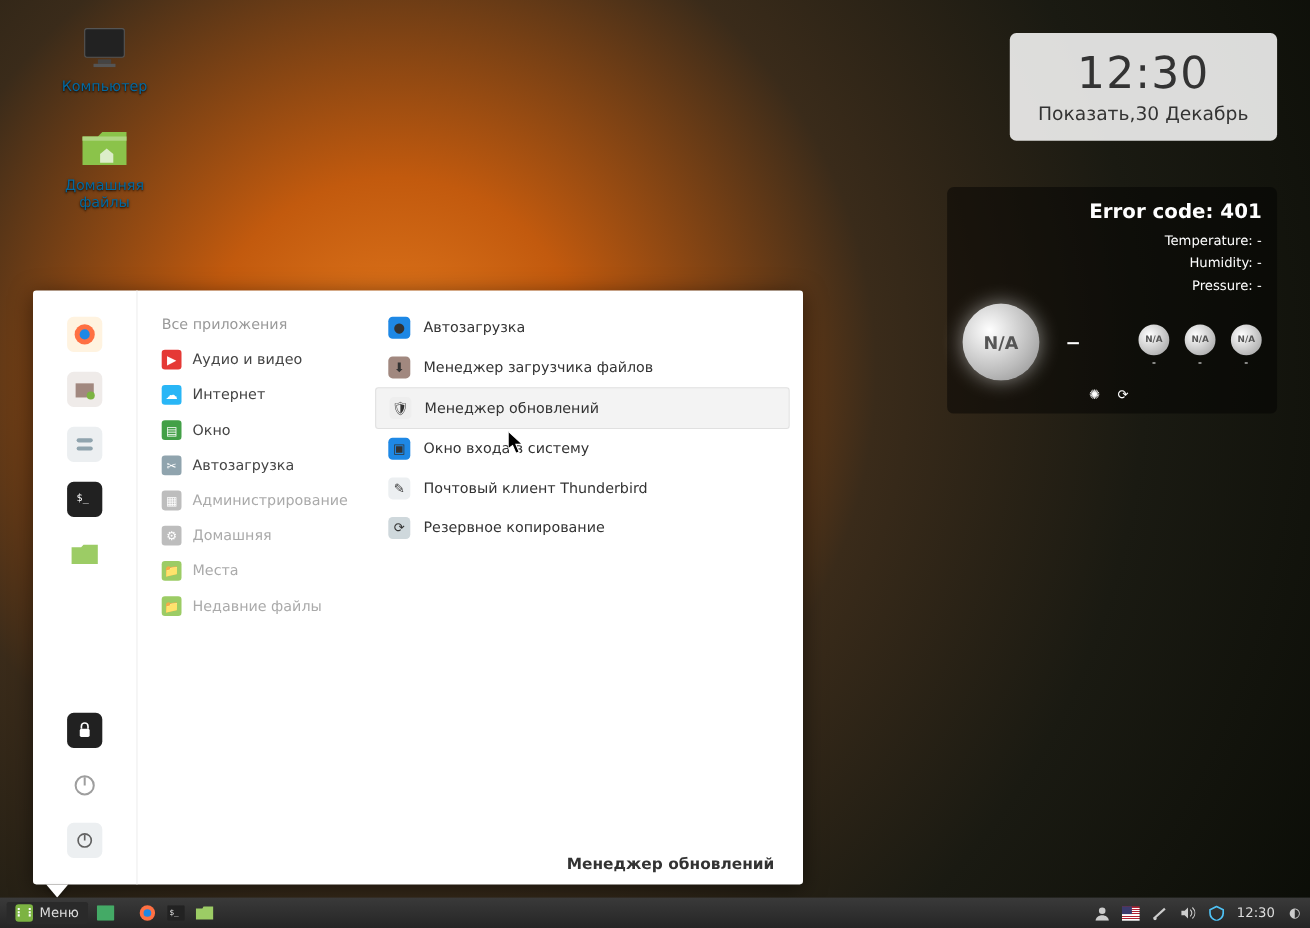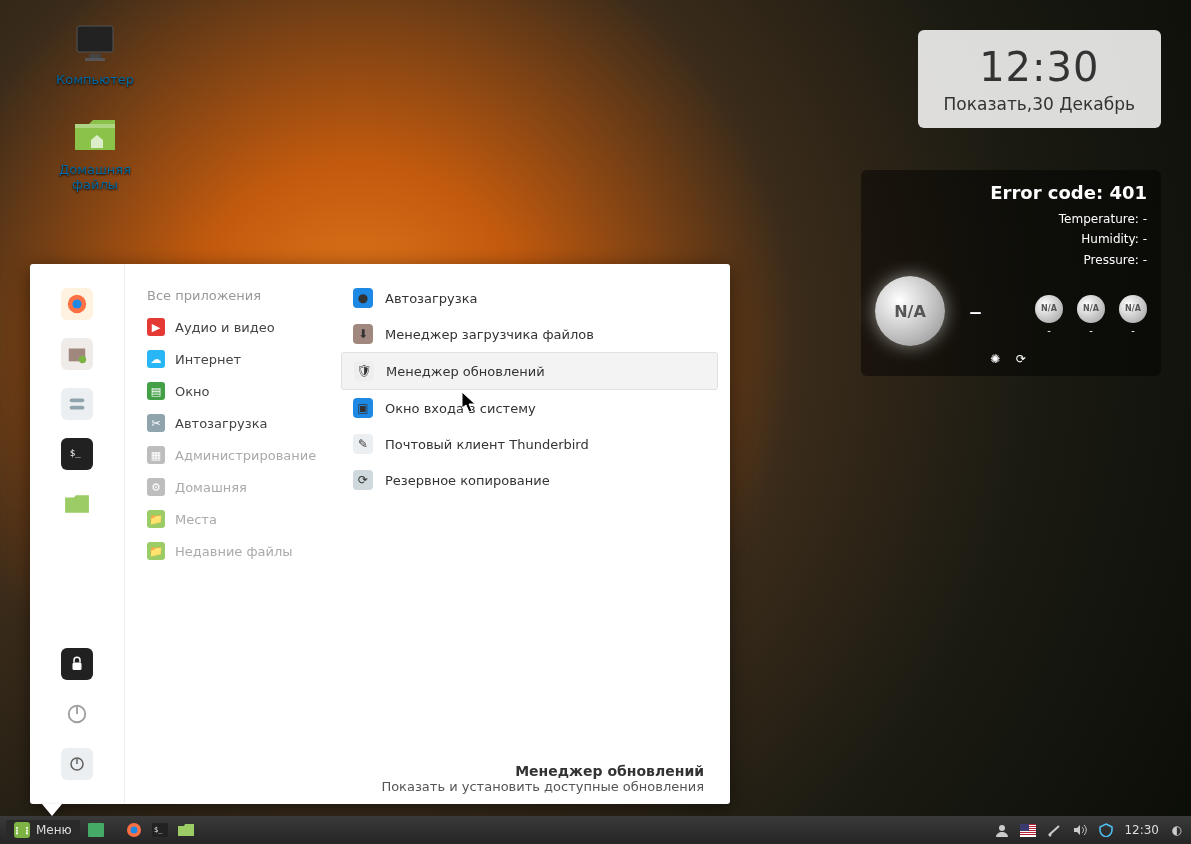--- a/index.html
+++ b/index.html
@@ -242,21 +242,20 @@
             </div>
             <div class="app">
               <span class="ai" style="background: rgb(207, 216, 220);">⟳</span>
               <span>Резервное копирование</span>
             </div>
           </div>
       </div>
     </div>
     <div class="footer">
       <div class="t">Менеджер обновлений</div>
-      <div class="d">Показать и установить доступные обновления</div>
     </div>
   </div>
 </div>
 <div class="menu-pointer"></div>
 
 <svg class="cursor" style="left:462px; top:392px" viewBox="0 0 16 22">
     <path d="M0 0l0 16 4-3 3 7 3-1-3-7 6 0z" fill="#000" stroke="#fff" stroke-width="1"></path>
   </svg>
 
 <div class="taskbar">

